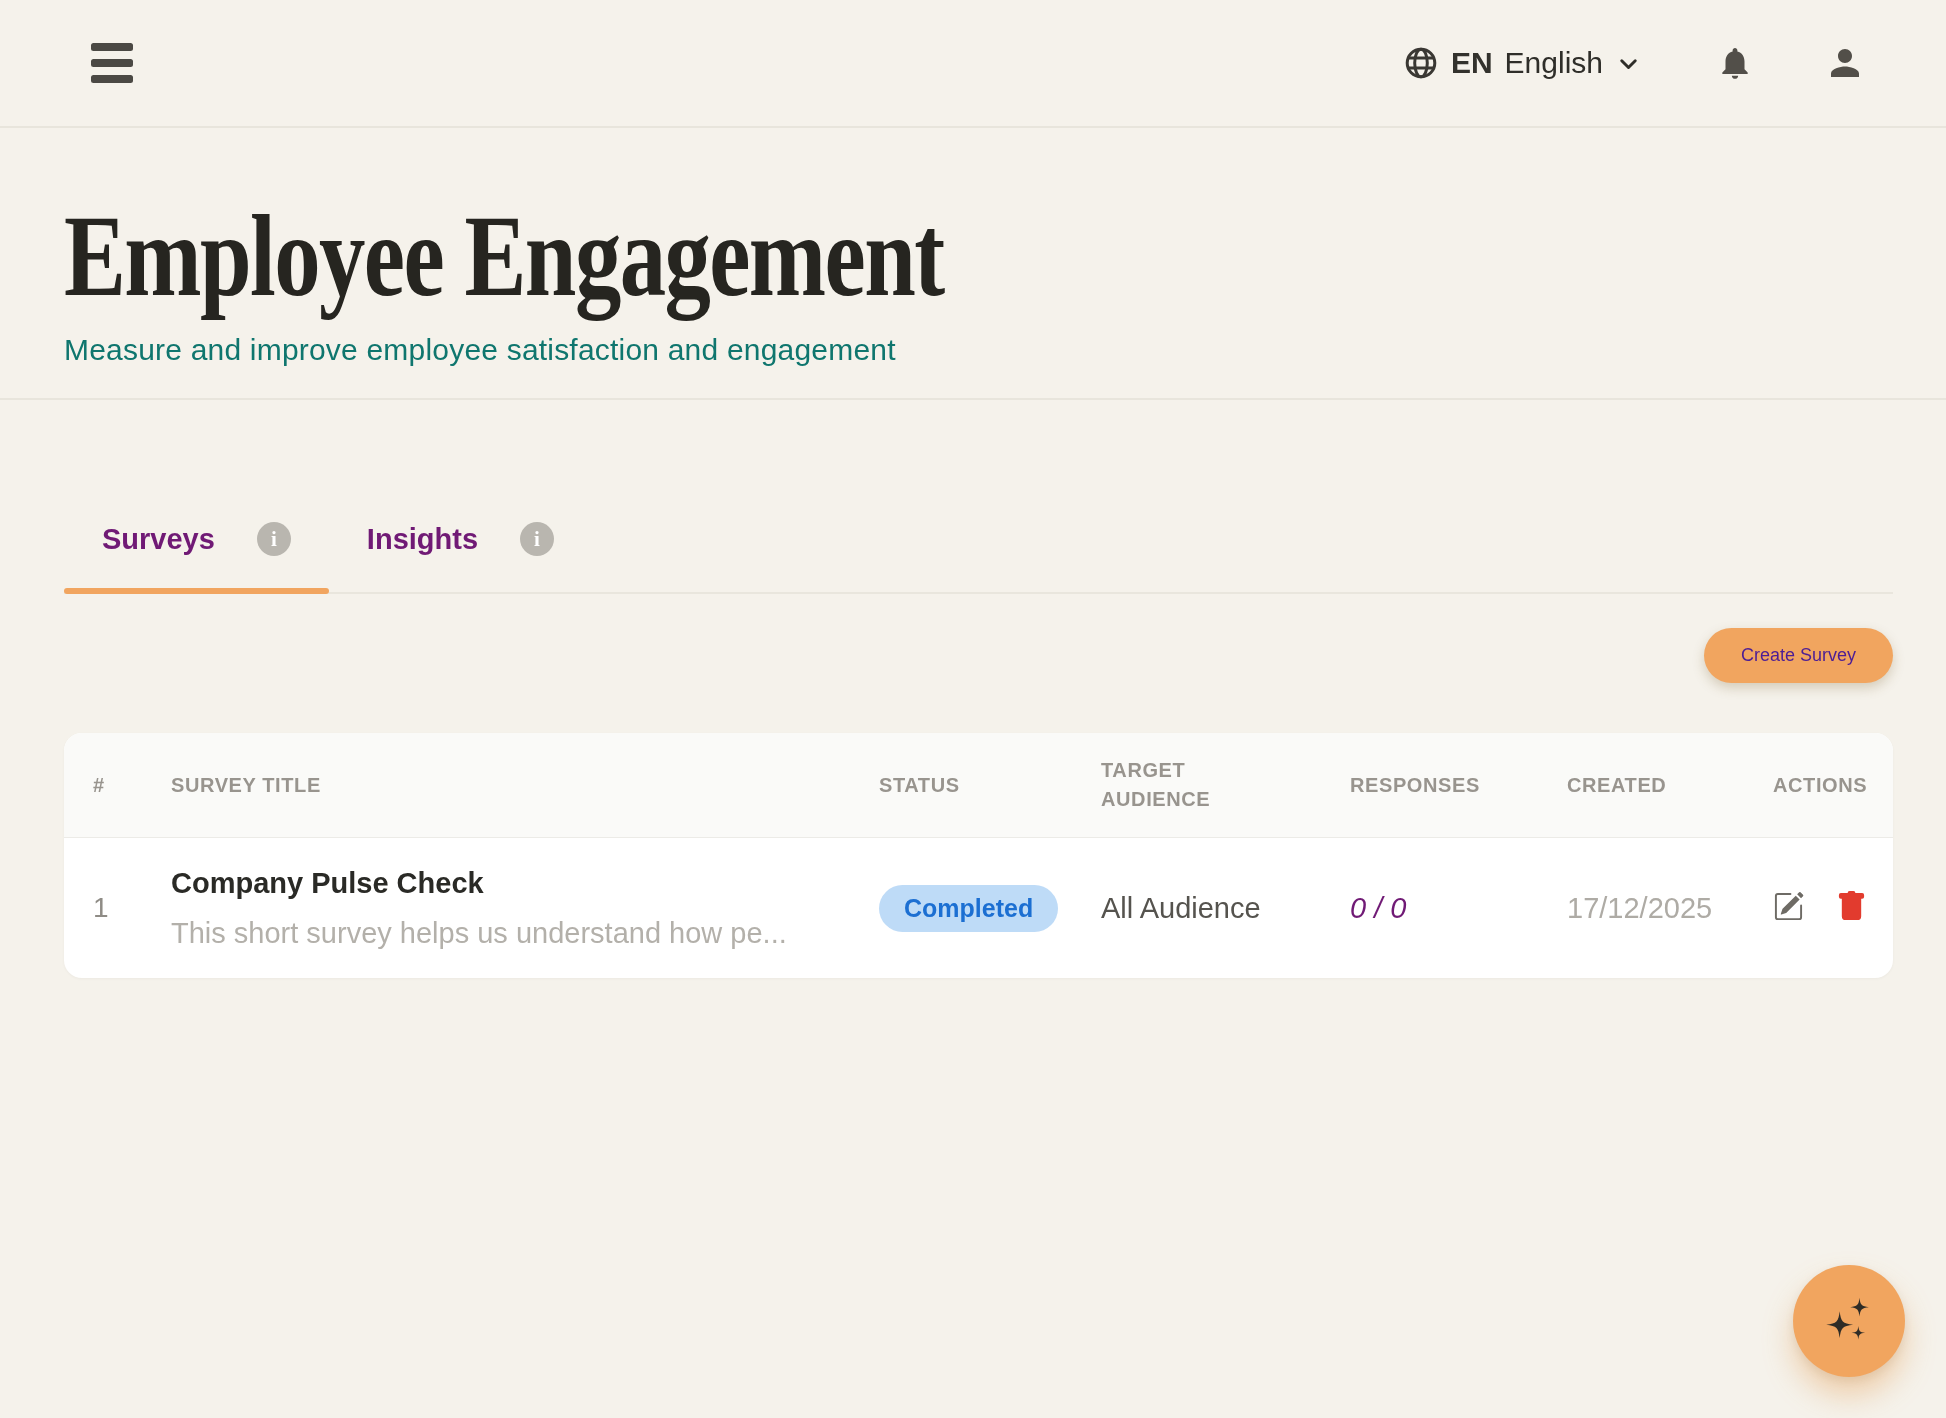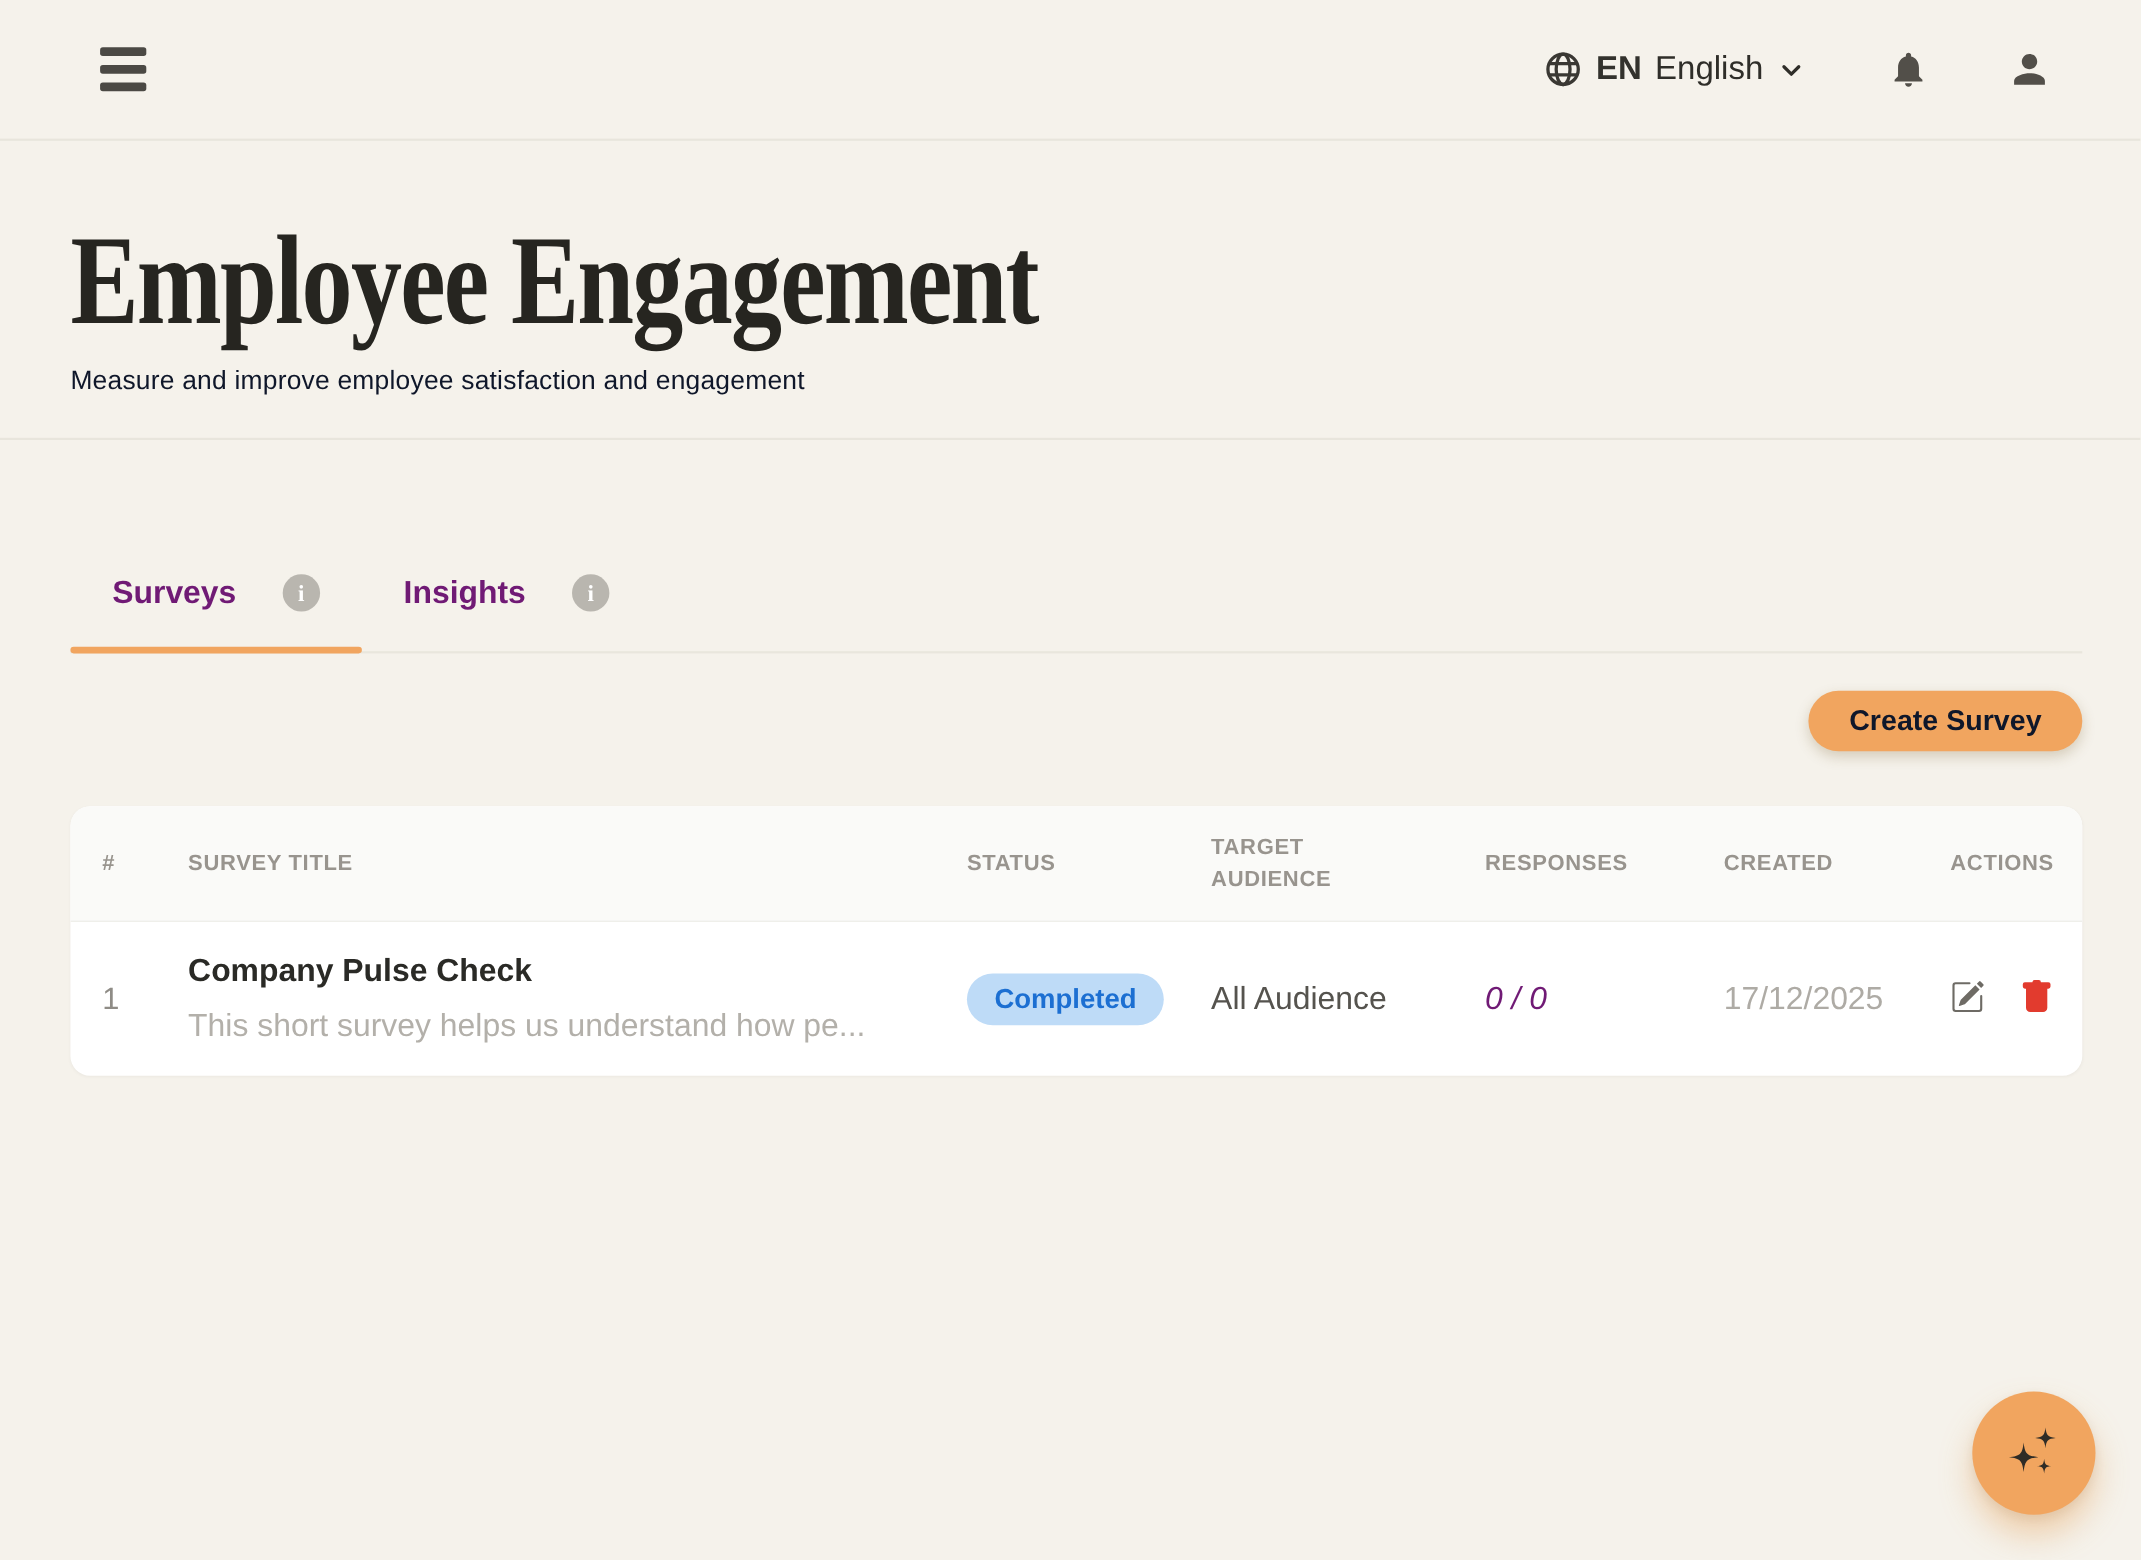--- a/index.html
+++ b/index.html
@@ -35,21 +35,21 @@
     padding: 66px 64px 0;
     border-bottom: 2px solid #E8E5DC;
   }
   .hero h1 {
     font-family: "Liberation Serif", "DejaVu Serif", serif;
     font-size: 116px; font-weight: 700; line-height: 1.08;
     letter-spacing: -2px; color: #262520;
     display: inline-block; transform: scaleX(0.8); transform-origin: left center;
     white-space: nowrap;
   }
-  .hero p { margin-top: 14px; font-size: 24px; color: #0f172a; letter-spacing: 0.2px; }
+  .hero p { margin-top: 14px; font-size: 30px; color: #0f766e; letter-spacing: 0.2px; }
 
   
   .main { padding: 0 53px 0 64px; }
   .tabs { margin-top: 122px; display: flex; border-bottom: 2px solid #E9E6DD; }
   .tab { position: relative; display: flex; align-items: center; gap: 42px; padding: 0 38px 36px; cursor: pointer; }
   .tab-label { font-size: 29px; font-weight: 700; color: #701a75; }
   .tab.active::after {
     content: ""; position: absolute; left: 0; right: 0; bottom: -2px;
     height: 6px; border-radius: 3px; background: var(--accent, #F1A55F);
   }
@@ -58,21 +58,21 @@
     background: #B9B6AF; color: #FFFFFF;
     display: flex; align-items: center; justify-content: center;
     font-family: "Liberation Serif", serif; font-weight: 700; font-size: 21px;
     cursor: pointer; flex: none;
   }
 
   .toolbar { display: flex; justify-content: flex-end; margin-top: 34px; }
   .create-btn {
     height: 55px; padding: 0 37px; border: none; cursor: pointer;
     border-radius: 28px; background: var(--accent, #F1A55F);
-    font-family: inherit; font-size: 26px; font-weight: 700; color: #0f172a;
+    font-family: inherit; font-size: 18px; font-weight: 400; color: #4c1d95;
     box-shadow: 0 5px 12px rgba(120, 90, 40, 0.25);
   }
 
   
   .card {
     margin-top: 50px; background: #FFFFFF; border-radius: 18px; overflow: hidden;
     box-shadow: 0 1px 3px rgba(0,0,0,0.04);
   }
   .tgrid { display: grid; grid-template-columns: 107px 708px 222px 249px 217px 206px 1fr; align-items: center; }
   .thead { height: 105px; background: #FAFAF8; border-bottom: 1px solid #ECEBE7; }

